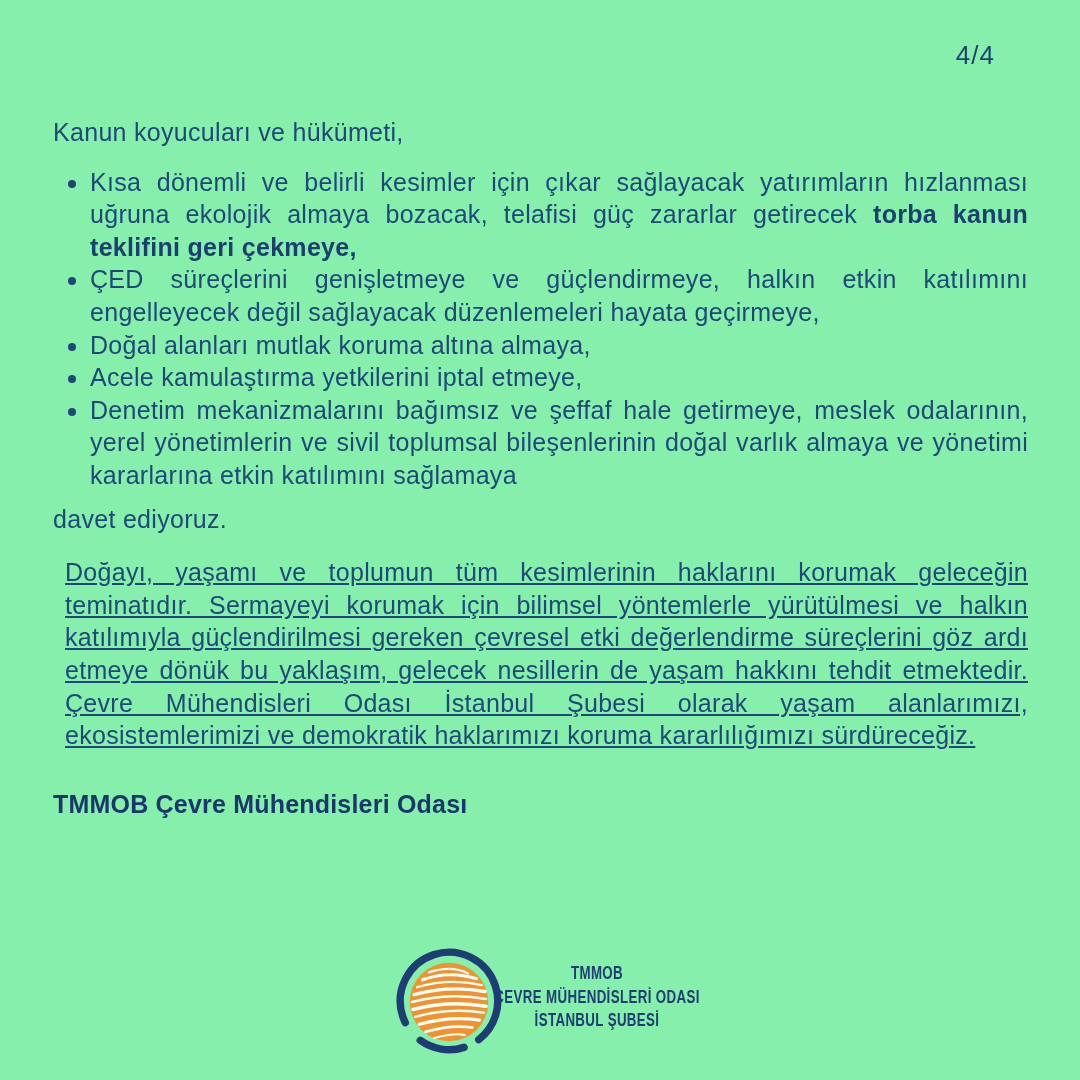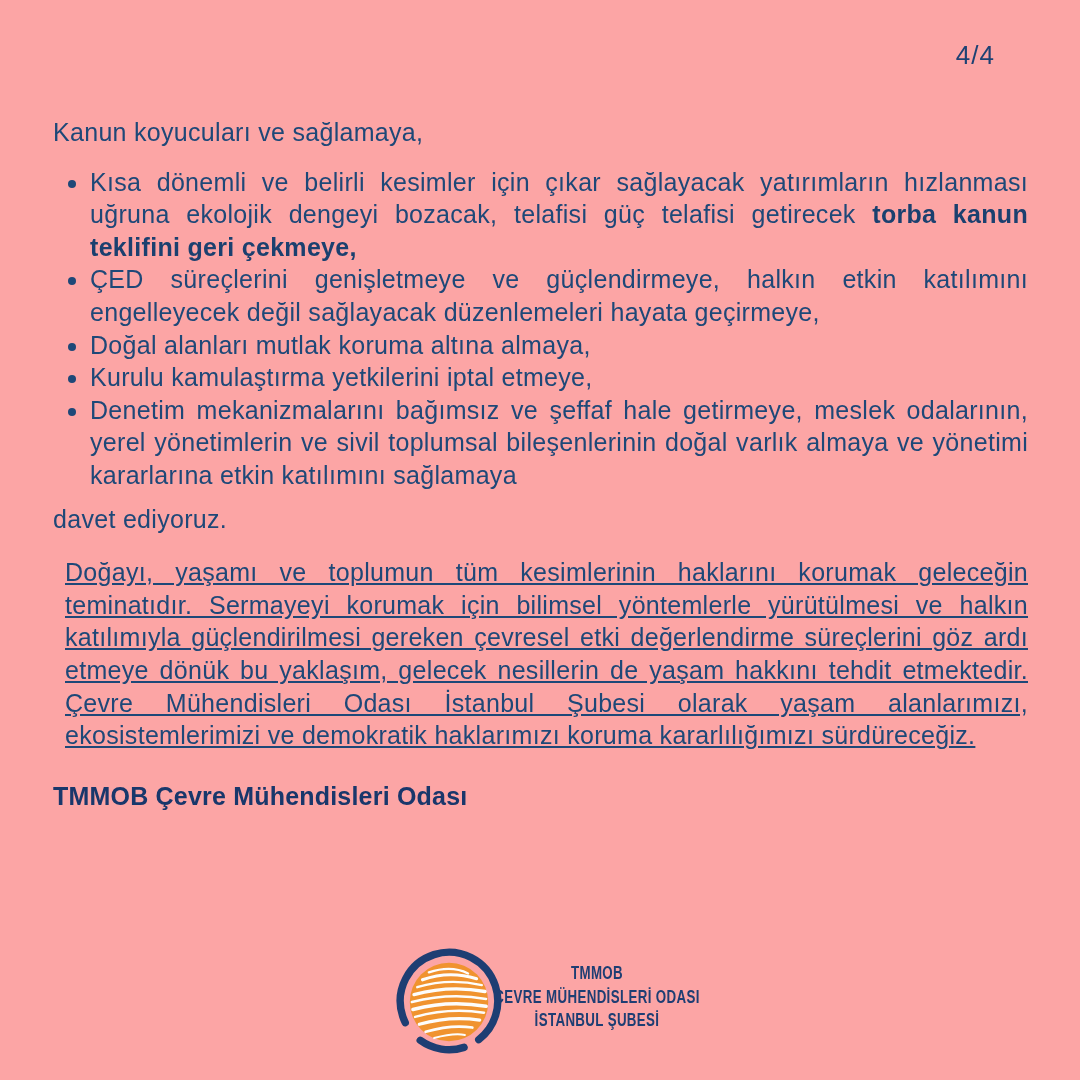--- a/index.html
+++ b/index.html
@@ -4,21 +4,21 @@
 <style>
   * { box-sizing: border-box; }
   html, body { margin: 0; padding: 0; }
   body { background: #e9e9e9; }
 
   .page {
     position: relative;
     width: 1080px;
     height: 1080px;
     margin: 0 auto;
-    background: #fca5a5;
+    background: #86efac;
     font-family: "Liberation Sans", "DejaVu Sans", sans-serif;
     color: #1e4878;
     overflow: hidden;
   }
 
   .page-number {
     position: absolute;
     top: 40px;
     right: 85px;
     font-size: 26px;
@@ -52,21 +52,21 @@
   .closing { margin: 11px 0 12px 0; }
 
   .paragraph {
     margin: 21px 0 0 12px;
     text-align: justify;
     text-justify: inter-word;
     text-decoration: underline;
   }
 
   .signature {
-    margin-top: 26px;
+    margin-top: 34px;
     font-weight: 700;
     font-size: 25px;
     line-height: 37px;
     color: #19376b;
     letter-spacing: 0.2px;
   }
 
   .logo {
     position: absolute;
     top: 948px;
@@ -99,27 +99,27 @@
 </style>
 </head>
 <body>
 
 <div class="page">
 
   <div class="page-number">4/4</div>
 
   <div class="content">
 
-    <p class="salutation">Kanun koyucuları ve sağlamaya,</p>
+    <p class="salutation">Kanun koyucuları ve hükümeti,</p>
 
     <ul class="demands">
-      <li><span>Kısa dönemli ve belirli kesimler için çıkar sağlayacak yatırımların hızlanması uğruna ekolojik dengeyi bozacak, telafisi güç telafisi getirecek </span><strong>torba kanun teklifini geri çekmeye,</strong></li>
+      <li><span>Kısa dönemli ve belirli kesimler için çıkar sağlayacak yatırımların hızlanması uğruna ekolojik almaya bozacak, telafisi güç zararlar getirecek </span><strong>torba kanun teklifini geri çekmeye,</strong></li>
       <li><span>ÇED süreçlerini genişletmeye ve güçlendirmeye, halkın etkin katılımını engelleyecek değil sağlayacak düzenlemeleri hayata geçirmeye,</span><strong></strong></li>
       <li><span>Doğal alanları mutlak koruma altına almaya,</span><strong></strong></li>
-      <li><span>Kurulu kamulaştırma yetkilerini iptal etmeye,</span><strong></strong></li>
+      <li><span>Acele kamulaştırma yetkilerini iptal etmeye,</span><strong></strong></li>
       <li><span>Denetim mekanizmalarını bağımsız ve şeffaf hale getirmeye, meslek odalarının, yerel yönetimlerin ve sivil toplumsal bileşenlerinin doğal varlık almaya ve yönetimi kararlarına etkin katılımını sağlamaya</span><strong></strong></li>
     </ul>
 
     <p class="closing">davet ediyoruz.</p>
 
     <p class="paragraph">Doğayı, yaşamı ve toplumun tüm kesimlerinin haklarını korumak geleceğin teminatıdır. Sermayeyi korumak için bilimsel yöntemlerle yürütülmesi ve halkın katılımıyla güçlendirilmesi gereken çevresel etki değerlendirme süreçlerini göz ardı etmeye dönük bu yaklaşım, gelecek nesillerin de yaşam hakkını tehdit etmektedir. Çevre Mühendisleri Odası İstanbul Şubesi olarak yaşam alanlarımızı, ekosistemlerimizi ve demokratik haklarımızı koruma kararlılığımızı sürdüreceğiz.</p>
 
     <div class="signature">
       <div>TMMOB Çevre Mühendisleri Odası</div>
     </div>

